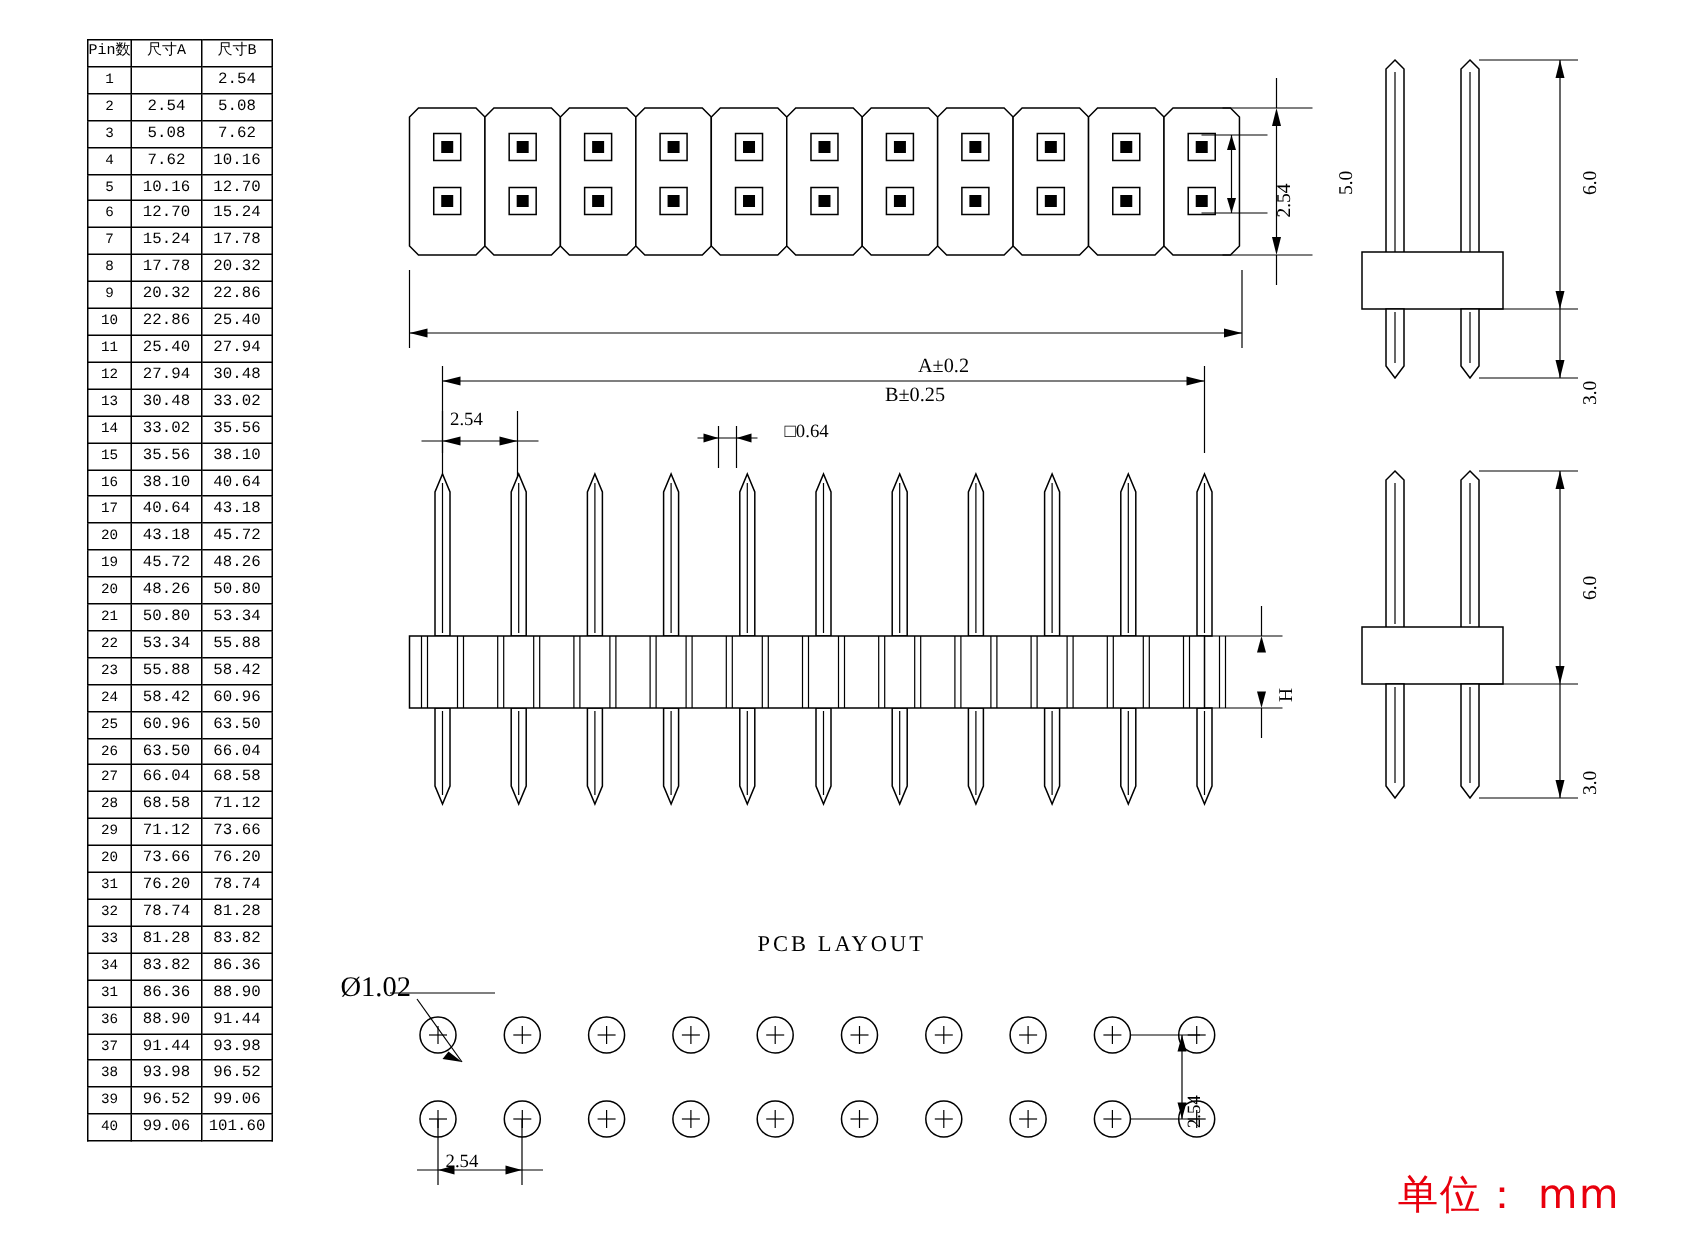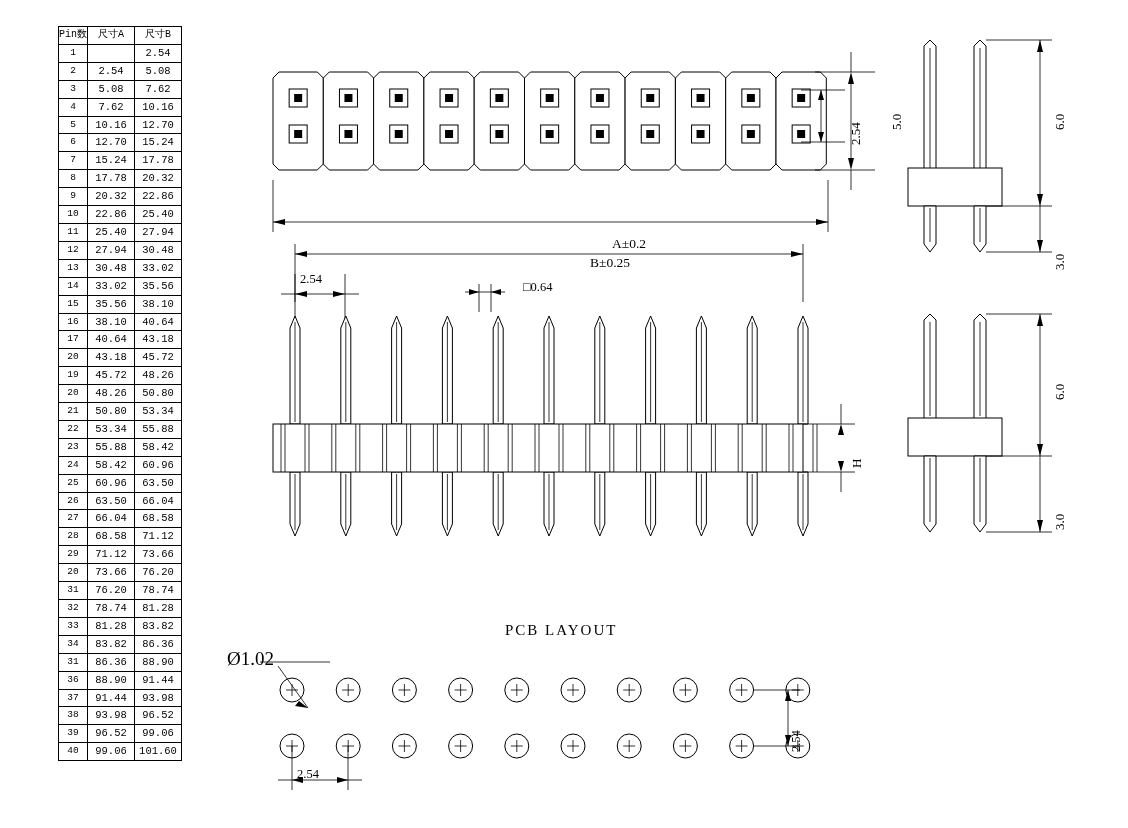--- a/index.html
+++ b/index.html
@@ -624,14 +624,15 @@
       <line class="thin" x1="118" y1="98" x2="118" y2="142"></line>
       <line class="thin" x1="48" y1="132" x2="132" y2="132"></line>
       <polygon points="62,132 73,129 73,135" fill="#000"></polygon>
       <polygon points="118,132 107,129 107,135" fill="#000"></polygon>
     </svg>
   </div>
   <div class="label" style="left:227px;top:648px;font-size:19px;">Ø1.02</div>
   <div class="label rot" style="left:789px;top:752px;transform:rotate(-90deg);font-size:12.5px;">2.54</div>
   <div class="label" style="left:297px;top:767px;font-size:12.5px;">2.54</div>
 
+  <div class="unit">单位： mm</div>
 
 </div>
 
 </body></html>

